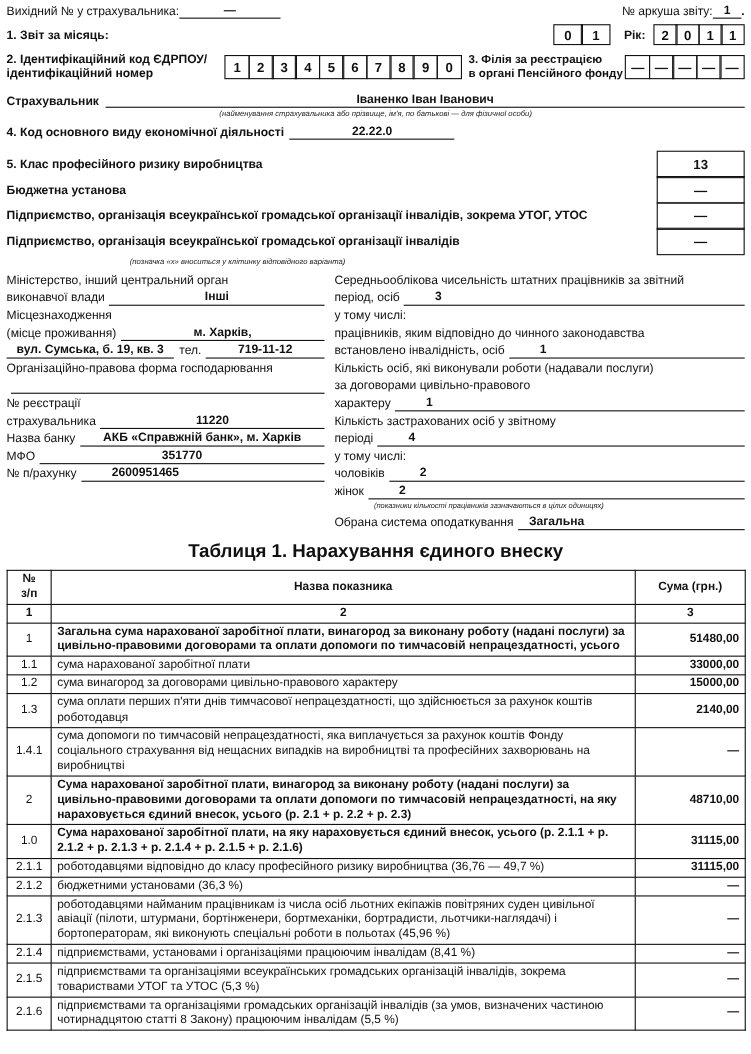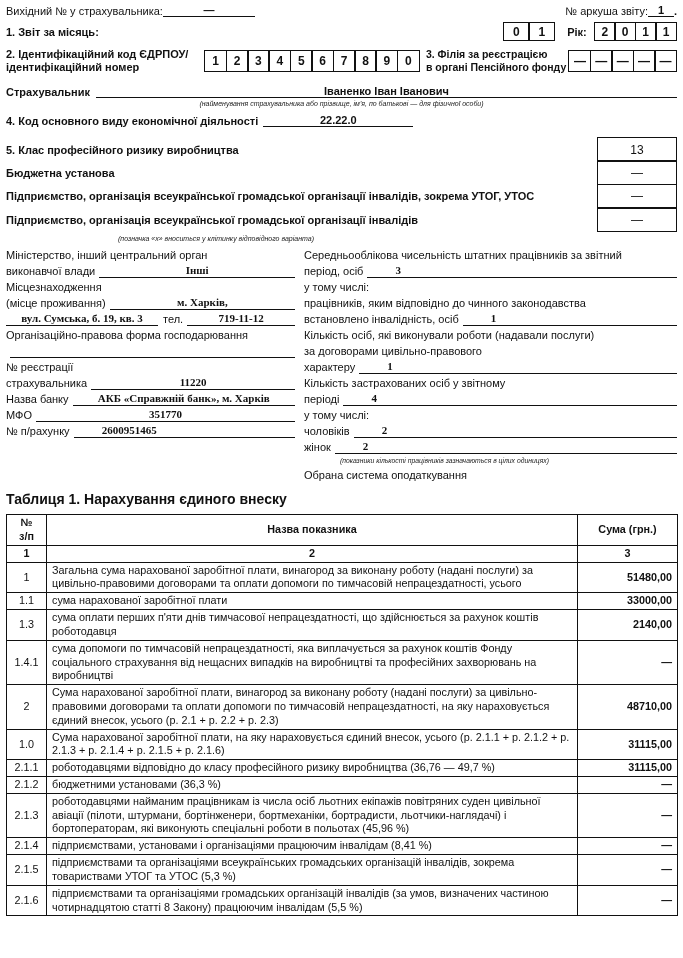--- a/index.html
+++ b/index.html
@@ -24,43 +24,43 @@
     display:flex; align-items:center; justify-content:center;
     font-weight:bold; font-size:12px;
   }
   .cell + .cell { margin-left:-1.6px; }
   .cell.sq { width:23px; height:22px; }
   .cell.yr { width:22px; }
   
   .optbox {
     width:80px; height:25px; border:1.6px solid #111;
     display:flex; align-items:center; justify-content:center;
-    font-weight:normal; font-size:12px; flex:none;
+    font-weight:bold; font-size:12px; flex:none;
   }
   .optrow { display:flex; justify-content:space-between; align-items:center; height:25px; }
   .optrow + .optrow { margin-top:-1.6px; }
   .note { font-size:7px; font-style:italic; color:#222; }
   
   .cols { display:flex; margin-top:3px; }
   .colL { width:289px; flex:none; }
   .colR { flex:1; padding-left:9px; }
   .ln { display:flex; align-items:flex-end; min-height:16px; line-height:13px; }
   .ln .lbl { white-space:nowrap; font-weight:normal; }
-  .ln .val { flex:1; border-bottom:1.3px solid #111; font-weight:bold; margin-left:4px; padding:0 2px;font-family:Liberation Serif, serif; }
+  .ln .val { flex:1; border-bottom:1.3px solid #111; font-weight:bold; margin-left:4px; padding:0 2px; }
   .ln .val.c { text-align:center; }
   .ln .val.l { text-align:left; padding-left:28px; }
   
-  .tbl-title { font-weight:bold; margin:9px 0 7px 0; font-size:14px; }
+  .tbl-title { text-align:center; font-weight:bold; margin:9px 0 7px 0; font-size:17px; }
   table { width:672px; border-collapse:collapse; table-layout:fixed; }
   th, td { border:1.2px solid #111; padding:1px 5px; font-size:10.8px; line-height:1.28; vertical-align:middle; }
   th { font-weight:bold; text-align:center; }
   td.num { text-align:center; width:40px; padding:1px 1px; }
   td.sum { text-align:right; width:100px; font-weight:bold; }
   td.lbl-cell { text-align:left; }
-  tr.boldrow td.lbl-cell { font-weight:normal; }
+  tr.boldrow td.lbl-cell { font-weight:bold; }
 </style>
 </head>
 <body>
 
 <div class="frow between ab">
   <div class="frow ab">
     <span>Вихідний № у страхувальника:</span>
     <span class="uval" style="width:92px;">—</span>
   </div>
   <div class="frow ab">
@@ -237,20 +237,21 @@
         <span class="lbl">чоловіків</span>
         <span class="val l">2</span>
       </div>
     <div class="ln">
         <span class="lbl">жінок</span>
         <span class="val l">2</span>
       </div>
     <div class="note" style="margin:3px 0 2px 36px; font-size:6.8px;">(показники кількості працівників зазначаються в цілих одиницях)</div>
     <div class="ln">
         <span class="lbl">Обрана система оподаткування</span>
+        <span class="val l" style="padding-left:10px;">Загальна</span>
       </div>
   </div>
 </div>
 
 <div class="tbl-title">Таблиця 1. Нарахування єдиного внеску</div>
 <table>
   <colgroup>
       <col style="width:40px;">
       <col>
       <col style="width:100px;">
@@ -275,20 +276,25 @@
       <td class="num">1</td>
       <td class="lbl-cell">Загальна сума нарахованої заробітної плати, винагород за виконану роботу (надані послуги) за цивільно-правовими договорами та оплати допомоги по тимчасовій непрацездатності, усього</td>
       <td class="sum">51480,00</td>
     </tr>
     <tr>
       <td class="num">1.1</td>
       <td class="lbl-cell">сума нарахованої заробітної плати</td>
       <td class="sum">33000,00</td>
     </tr>
     <tr>
+      <td class="num">1.2</td>
+      <td class="lbl-cell">сума винагород за договорами цивільно-правового характеру</td>
+      <td class="sum">15000,00</td>
+    </tr>
+    <tr>
       <td class="num">1.3</td>
       <td class="lbl-cell">сума оплати перших п'яти днів тимчасової непрацездатності, що здійснюється за рахунок коштів роботодавця</td>
       <td class="sum">2140,00</td>
     </tr>
     <tr>
       <td class="num">1.4.1</td>
       <td class="lbl-cell">сума допомоги по тимчасовій непрацездатності, яка виплачується за рахунок коштів Фонду соціального страхування від нещасних випадків на виробництві та професійних захворювань на виробництві</td>
       <td class="sum">—</td>
     </tr>
     <tr class="boldrow">

